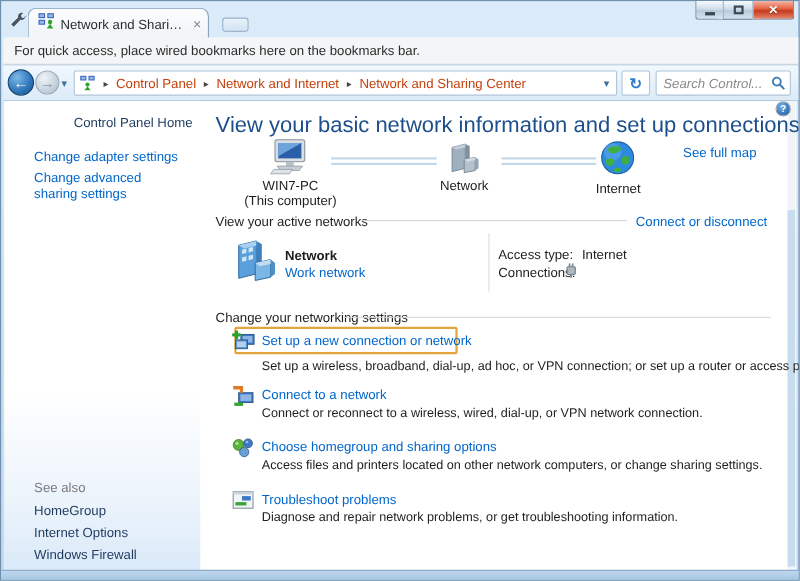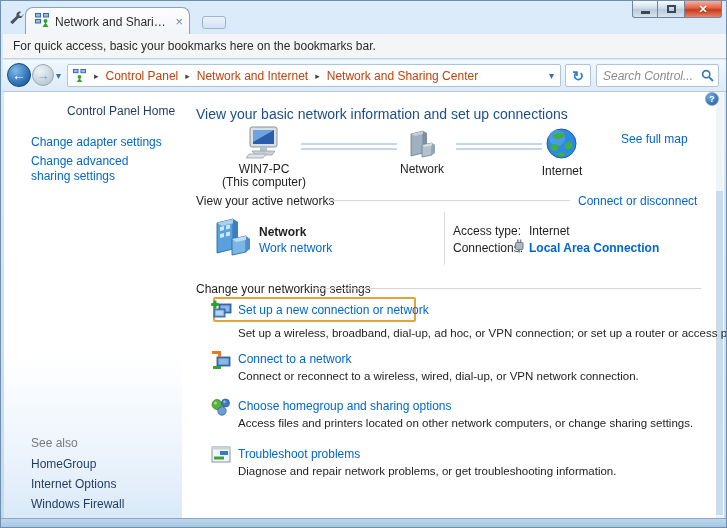--- a/index.html
+++ b/index.html
@@ -97,21 +97,21 @@
   
   .content { position:absolute; left:3px; top:91px; width:720px; height:426px; background:#fff; }
   .sidebar {
     position:absolute; left:0; top:0; width:178px; height:426px;
     background:linear-gradient(180deg,#ffffff 0%,#ffffff 62%,#e9f2fb 88%,#d9e9f8 100%);
   }
   .scrollbar { position:absolute; right:1px; top:0; width:7px; height:426px; background:#f1f4f7; cursor:pointer; }
   .scrollthumb { position:absolute; left:0; top:99px; width:7px; height:324px; background:#c8dcee; cursor:pointer; }
   .rule { position:absolute; height:1px; background:#d6d6d6; }
   .vrule { position:absolute; width:1px; background:#dcdcdc; }
-  .title { font-size:14px; color:#1c4e8c; }
+  .title { font-size:20px; color:#1c4e8c; }
   .bold { font-weight:bold; }
   .semi { font-weight:600; }
   .desc { font-size:11.5px; }
   .icon { position:absolute; }
   .center { text-align:center; }
   .dline { position:absolute; height:7px; border-top:2px solid #c4d7e9; border-bottom:2px solid #c4d7e9; }
   .hlbox { position:absolute; border:2px solid #e3a43b; border-radius:2px; background:transparent; }
   .help {
     position:absolute; left:704px; top:91px; width:14px; height:14px; border-radius:50%;
     background:radial-gradient(circle at 35% 30%, #6fb0e8 0%, #2767ae 80%);
@@ -159,21 +159,21 @@
       <div class="winbtn max">
           <span class="glyph-max"></span>
         </div>
       <div class="winbtn close">
           <span class="glyph-close">✕</span>
         </div>
     </div>
   </div>
 
   <div class="bookmarksbar">
-    <span class="bookmarks-msg">For quick access, basic your bookmarks here on the bookmarks bar.</span>
+    <span class="bookmarks-msg">For quick access, place wired bookmarks here on the bookmarks bar.</span>
   </div>
 
   <div class="navbar">
     <div class="navcircle back">
         <span>←</span>
       </div>
     <div class="navcircle fwd">
         <span>→</span>
       </div>
     <span class="nav-caret">▾</span>
@@ -287,21 +287,20 @@
   <div class="t" style="left:528px; top:223px;">Internet</div>
   <div class="t" style="left:452px; top:240px;">Connections:</div>
   <span class="icon" style="left:512px; top:238px;">
     <svg width="12" height="14" viewBox="0 0 12 14">
       <rect x="4" y="0.5" width="1.6" height="3" fill="#7e8a94"></rect>
         <rect x="6.8" y="0.5" width="1.6" height="3" fill="#7e8a94"></rect>
       <rect x="2.5" y="3.5" width="7.5" height="7" rx="1" fill="#aeb8c0" stroke="#6f7b85"></rect>
       <rect x="5.3" y="10.5" width="1.8" height="3" fill="#7e8a94"></rect>
     </svg>
   </span>
-  <div class="t link semi" style="left:528px; top:240px;">Local Area Connection</div>
 
   <div class="t" style="left:195px; top:281px;">Change your networking settings</div>
   <div class="rule" style="left:312px; top:287px; width:388px;"></div>
 
   <div class="hlbox" style="left:212px; top:296px; width:203px; height:25px;"></div>
 
   <span class="icon" style="left:209px; top:298px;">
     <svg width="22" height="22" viewBox="0 0 22 22">
       <rect x="9" y="5" width="12" height="9" fill="#3c78c8" stroke="#27527f" stroke-width="0.8"></rect>
       <rect x="10.5" y="6.5" width="9" height="6" fill="#8db6e4"></rect>

